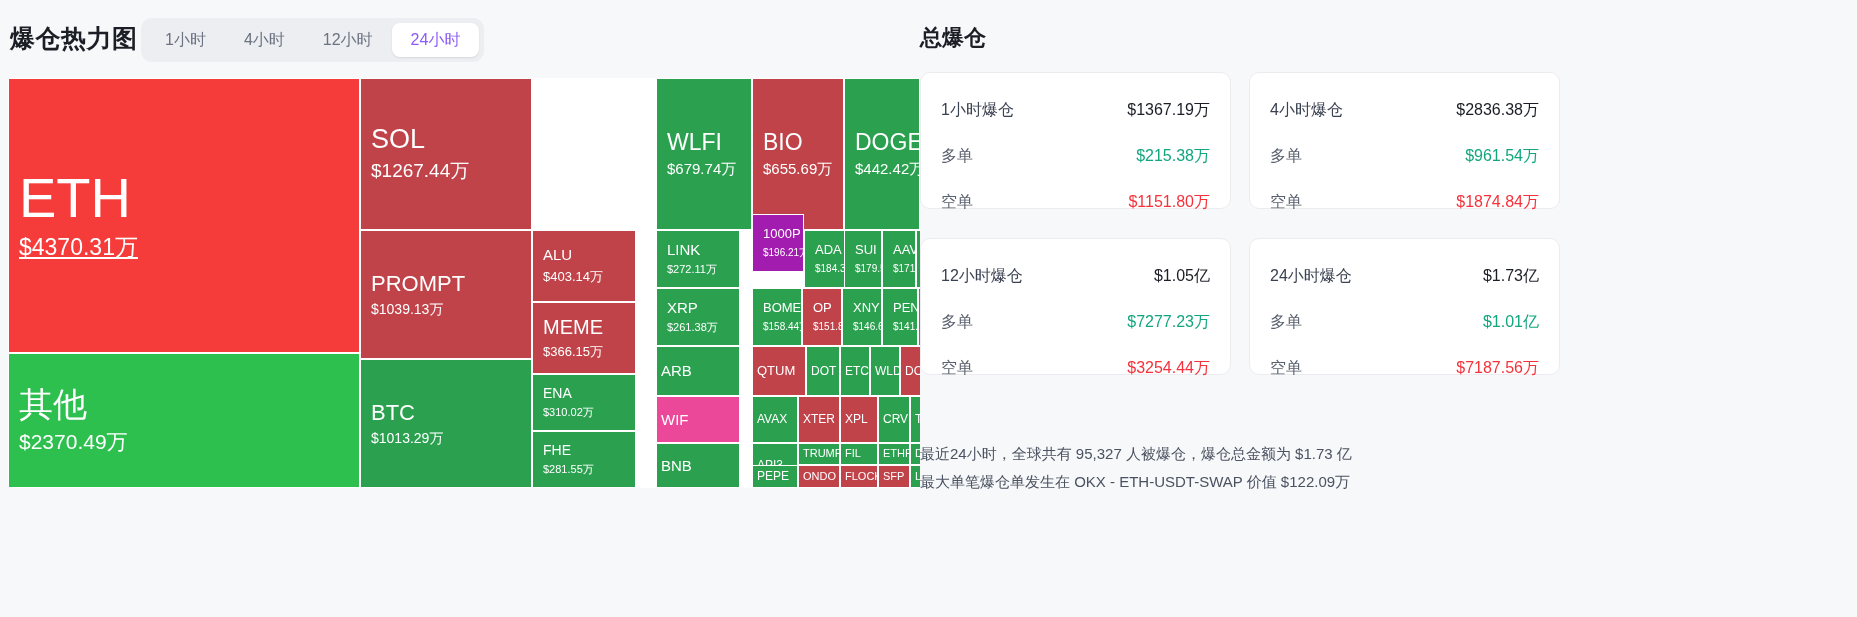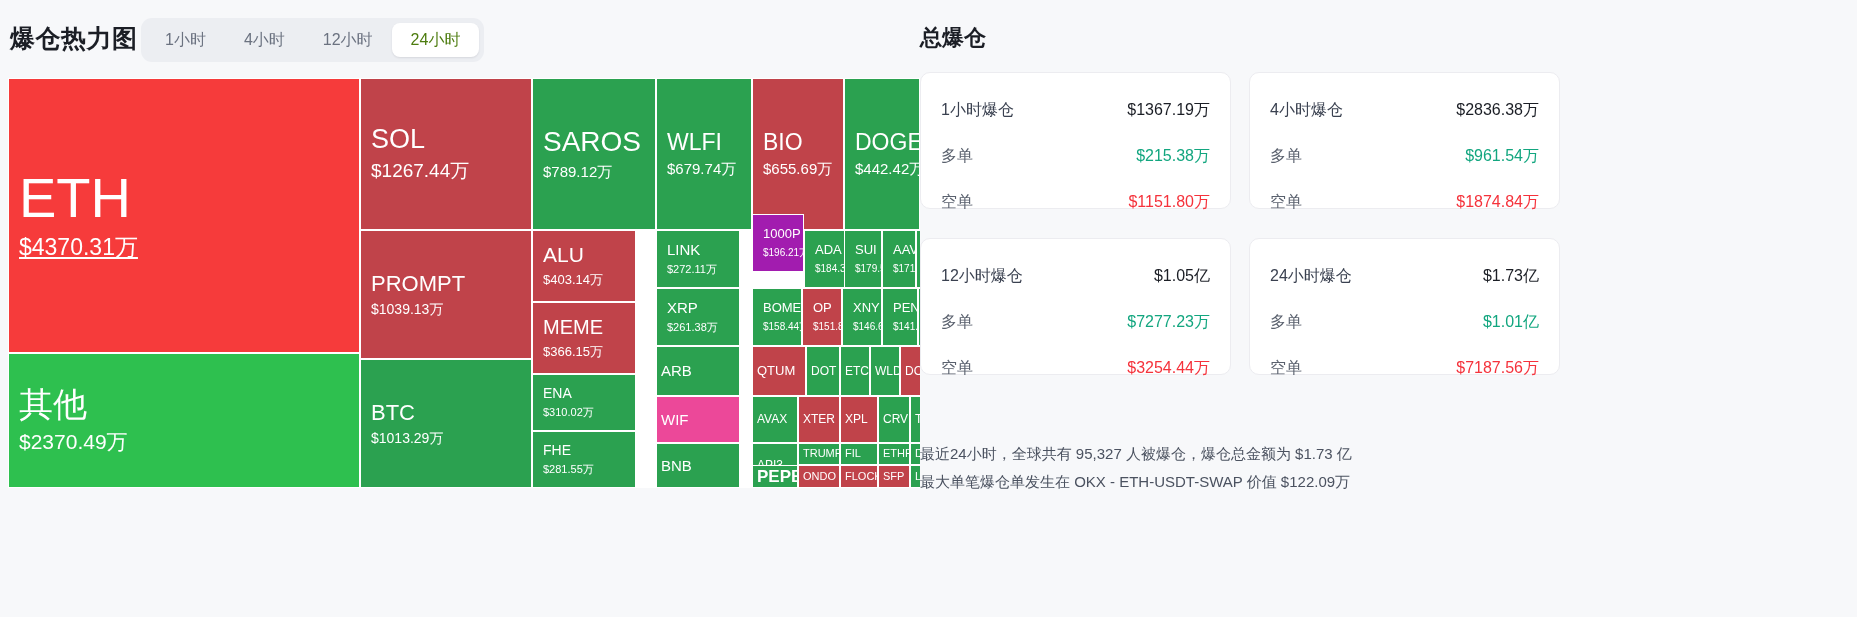--- a/index.html
+++ b/index.html
@@ -22,21 +22,21 @@
     position:absolute;display:flex;align-items:center;
     background:#eceef2;border-radius:11px;padding:5px;box-sizing:border-box;
   }
   .seg-a{left:141px;top:18px;height:44px;}
   .seg-b{left:746px;top:18px;height:44px;}
   .seg .opt{
     display:flex;align-items:center;justify-content:center;
     height:34px;padding:0 19px;border-radius:8px;
     font-size:16px;color:#6b7280;white-space:nowrap;cursor:pointer;
   }
-  .seg .opt.active{background:#ffffff;color:#4d7c0f;box-shadow:0 1px 2px rgba(16,24,40,.10);}
+  .seg .opt.active{background:#ffffff;color:#8b5cf6;box-shadow:0 1px 2px rgba(16,24,40,.10);}
   .panel-title{
     position:absolute;left:920px;top:23px;
     font-size:22px;font-weight:bold;color:#1b1e25;
   }
 
   
   .treemap{
     position:absolute;left:8px;top:78px;
     width:912px;height:410px;
     overflow:hidden;
@@ -122,26 +122,22 @@
         <div class="val" style="font-size: 19px;">$1267.44万</div>
       </div>
       <div class="tile" style="left: 352px; top: 152px; width: 172px; height: 129px; background: rgb(192, 67, 74);">
         <div class="sym" style="font-size: 22px;">PROMPT</div>
         <div class="val" style="font-size: 14px;">$1039.13万</div>
       </div>
       <div class="tile" style="left: 352px; top: 281px; width: 172px; height: 129px; background: rgb(43, 161, 80);">
         <div class="sym" style="font-size: 22px;">BTC</div>
         <div class="val" style="font-size: 14px;">$1013.29万</div>
       </div>
-      <div class="tile" style="left: 524px; top: 0px; width: 124px; height: 152px; background: rgb(43, 161, 80);">
-        <div class="sym" style="font-size: 28px;">SAROS</div>
-        <div class="val" style="font-size: 15px;">$789.12万</div>
-      </div>
       <div class="tile" style="left: 524px; top: 152px; width: 104px; height: 72px; background: rgb(192, 67, 74);">
-        <div class="sym" style="font-size: 21px;">ALU</div>
+        <div class="sym" style="font-size: 15px;">ALU</div>
         <div class="val" style="font-size: 13px;">$403.14万</div>
       </div>
       <div class="tile" style="left: 524px; top: 224px; width: 104px; height: 72px; background: rgb(192, 67, 74);">
         <div class="sym" style="font-size: 20px;">MEME</div>
         <div class="val" style="font-size: 13px;">$366.15万</div>
       </div>
       <div class="tile" style="left: 524px; top: 296px; width: 104px; height: 57px; background: rgb(43, 161, 80);">
         <div class="sym" style="font-size: 14px;">ENA</div>
         <div class="val" style="font-size: 11px;">$310.02万</div>
       </div>
@@ -263,21 +259,21 @@
       <div class="tile tiny" style="left: 832px; top: 387px; width: 38px; height: 23px; background: rgb(192, 67, 74);">
         <div class="sym" style="font-size: 11px;">FLOCK</div>
       </div>
       <div class="tile tiny" style="left: 870px; top: 387px; width: 32px; height: 23px; background: rgb(192, 67, 74);">
         <div class="sym" style="font-size: 11px;">SFP</div>
       </div>
       <div class="tile tiny" style="left: 902px; top: 387px; width: 34px; height: 23px; background: rgb(43, 161, 80);">
         <div class="sym" style="font-size: 11px;">LTC</div>
       </div>
       <div class="tile tiny" style="left: 744px; top: 387px; width: 46px; height: 23px; background: rgb(43, 161, 80);">
-        <div class="sym" style="font-size: 17px; font-weight: bold;">PEPE</div>
+        <div class="sym" style="font-size: 12px;">PEPE</div>
       </div>
     </div>
 
   <div class="cards">
 
     <div class="card c0">
       <div class="row total">
         <span class="lbl">1小时爆仓</span>
         <span class="amt">$1367.19万</span>
       </div>

